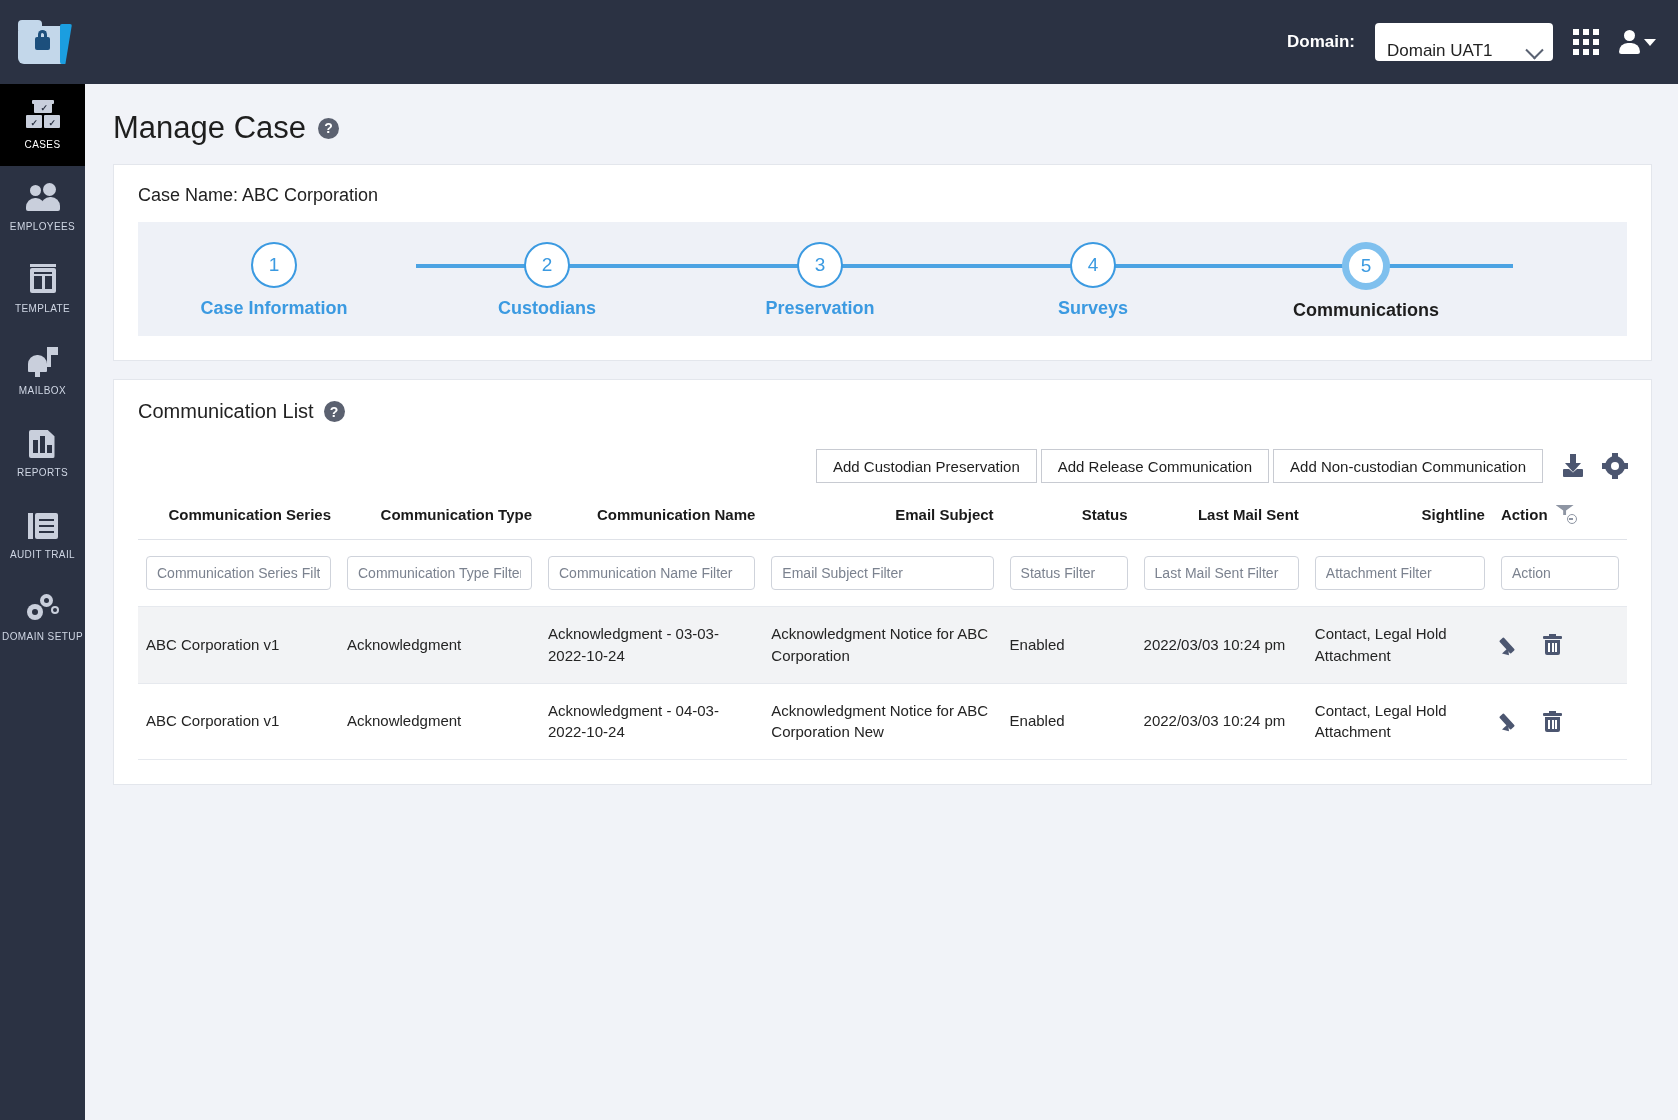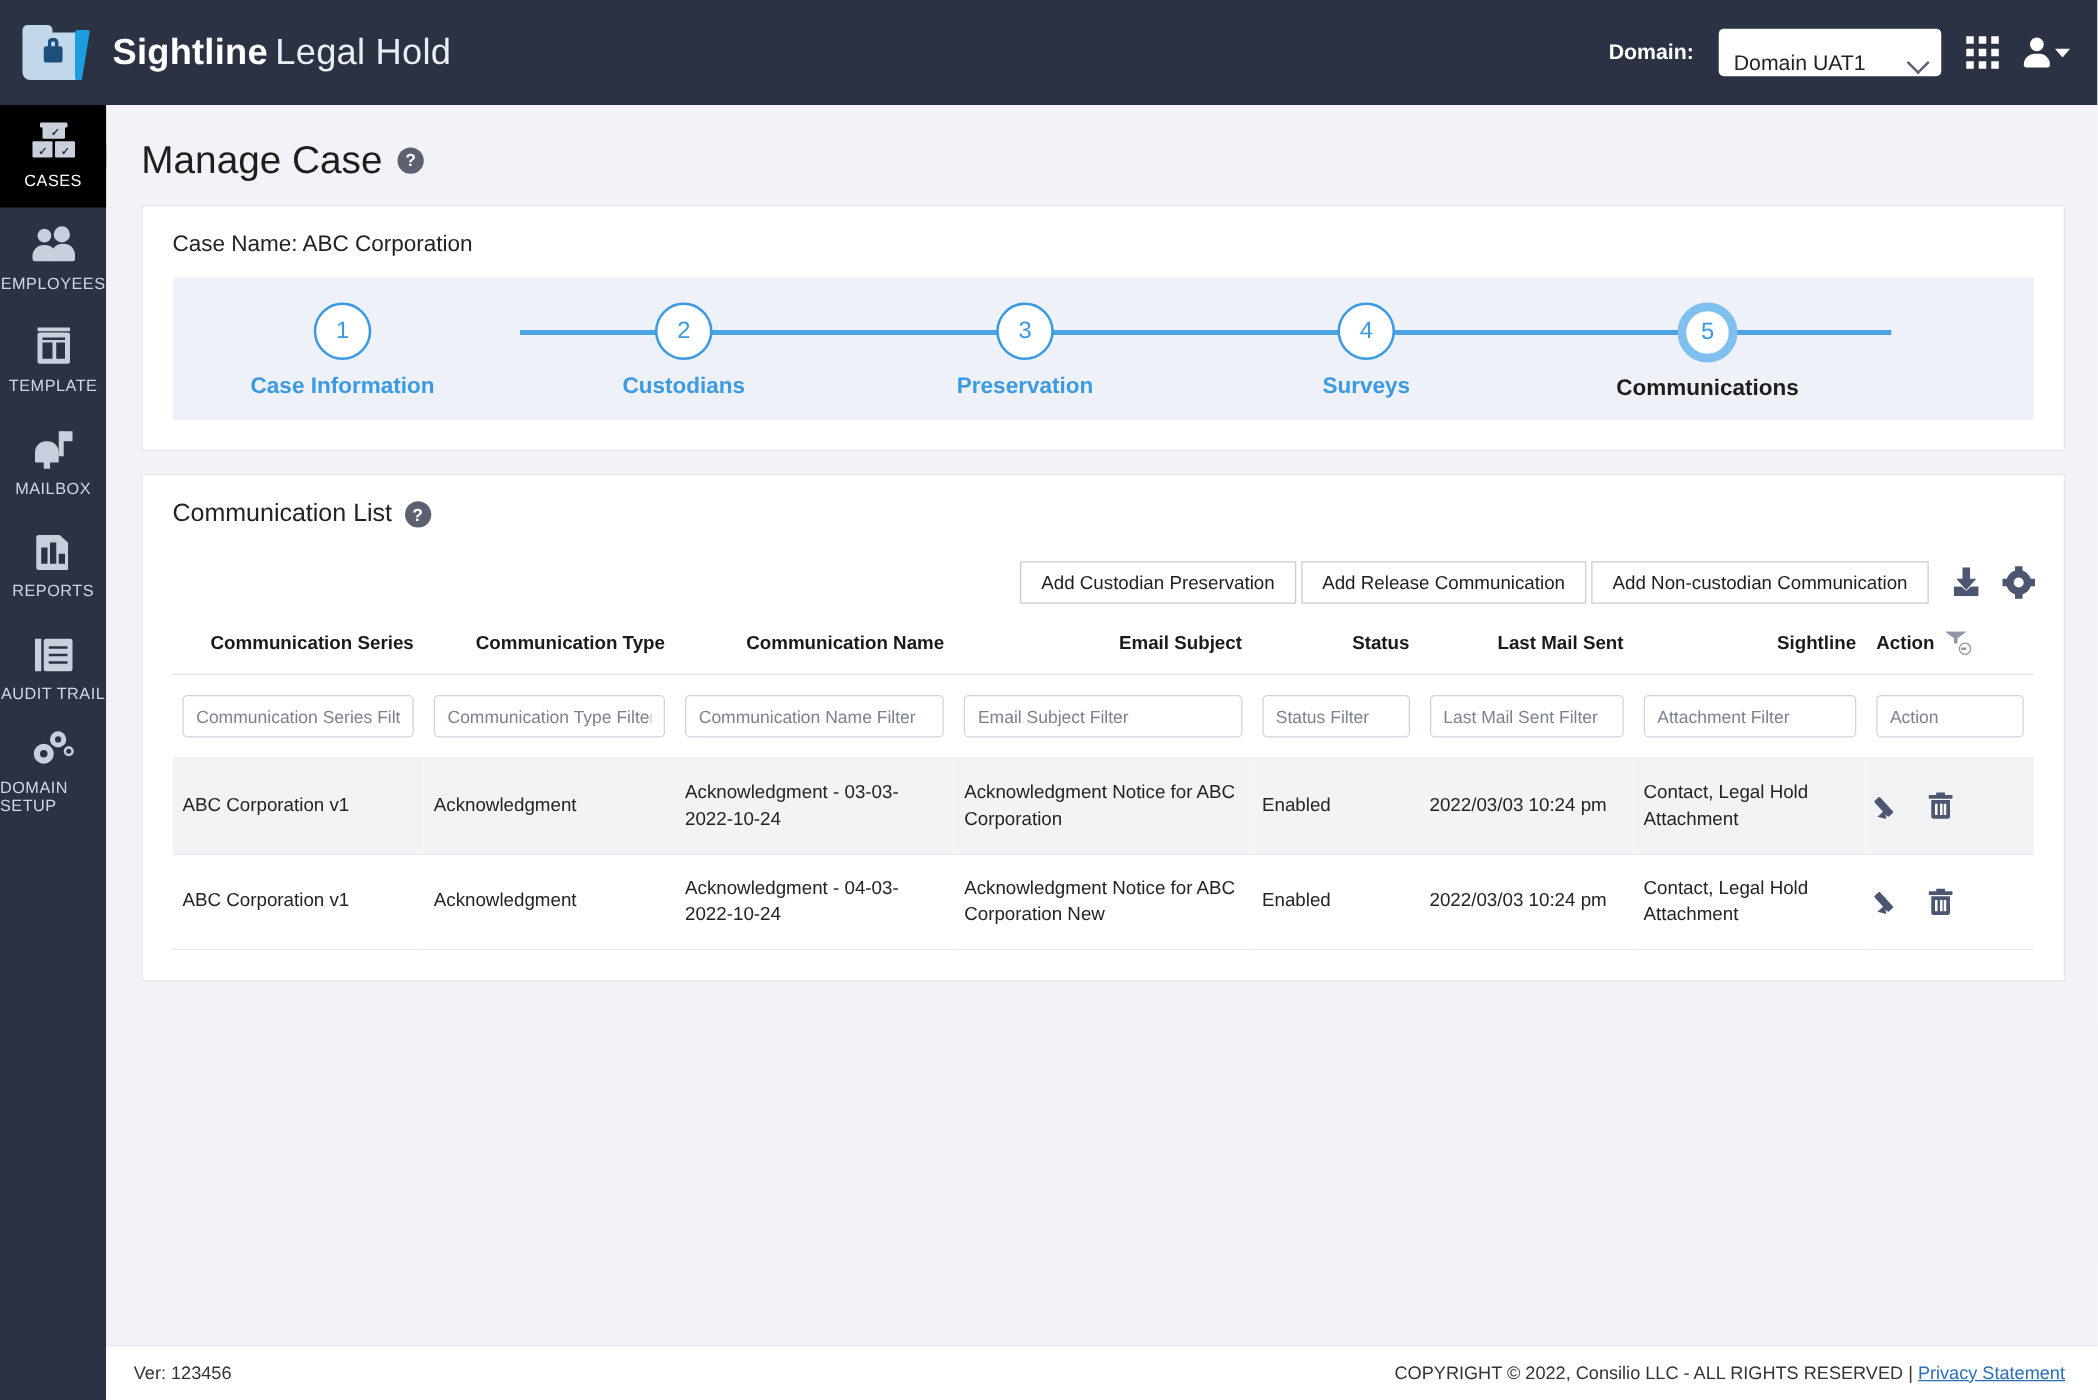--- a/index.html
+++ b/index.html
@@ -63,21 +63,21 @@
 
   
   .sidebar {
     position:absolute; left:0; top:84px; width:85px; height:1036px;
     background:#2b3243;
   }
   .nav-item {
     height:82px; display:flex; flex-direction:column; align-items:center;
     justify-content:center; gap:7px; position:relative; cursor:pointer;
   }
-  .nav-item .lbl { font-size:13px; color:#cfd6e4; letter-spacing:.4px; }
+  .nav-item .lbl { font-size:10px; color:#cfd6e4; letter-spacing:.4px; }
   .nav-item.active { background:#000; }
   .nav-item.active .lbl { color:#ffffff; }
   .nav-item.active::after{
     content:""; position:absolute; right:-9px; top:31px;
     width:0;height:0;border-top:10px solid transparent;border-bottom:10px solid transparent;
     border-left:10px solid #000;
   }
   .ico { width:34px; height:32px; position:relative; }
   
   .ico-cases .bx { position:absolute; background:#c9cfdc; border-radius:1px; }
@@ -228,23 +228,20 @@
 <div class="app">
 
   <div class="topbar">
     <div class="brand">
       <div class="folder-icon">
         <div class="ftab"></div>
           <div class="fbody"></div>
           <div class="fflap"></div>
         <div class="shackle"></div>
           <div class="lock"></div>
-      </div>
-      <div class="brand-text">
-        <span class="b1">Sightline</span><span class="b2">Legal Hold</span>
       </div>
     </div>
     <div class="topright">
       <span class="domain-label">Domain:</span>
       <div class="domain-select">
         <span>Domain UAT1</span>
         <span class="chev"></span>
       </div>
       <div class="grid-icon">
         <i></i>
@@ -508,20 +505,13 @@
                   </span>
                 </span>
               </td>
             </tr>
           </tbody>
         </table>
       </div>
     </div>
   </div>
 
-  <div class="footer">
-    <span>Ver: 123456</span>
-    <span>
-      <span>COPYRIGHT © 2022, Consilio LLC - ALL RIGHTS RESERVED |</span>
-      <a href="#">Privacy Statement</a>
-    </span>
-  </div>
 </div>
 
 </body></html>

